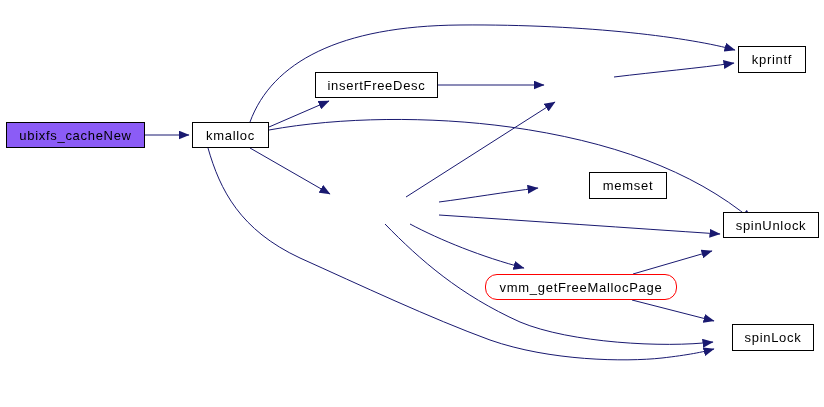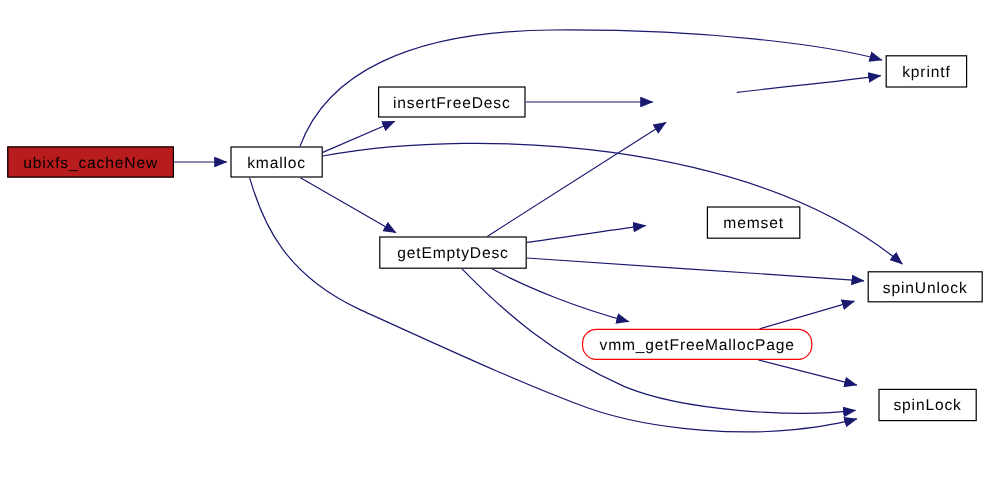--- a/index.html
+++ b/index.html
@@ -18,31 +18,31 @@
     background:#ffffff;
     color:#000000;
     font-size:13px;
     letter-spacing:0.7px;
     display:flex;
     align-items:center;
     justify-content:center;
     white-space:nowrap;
     cursor:pointer;
   }
-  .node.current{background:#b91c1c;cursor:default;}
+  .node.current{background:#8b5cf6;cursor:default;}
   .node.alert{border-color:#ff0000;}
   
   #n-ubixfs    {left:6px;   top:122px; width:139px; height:26px;}
   #n-kmalloc   {left:192px; top:122px; width:77px;  height:26px;}
   #n-insert    {left:315px; top:72px;  width:123px; height:26px;}
   #n-kpanic    {left:547px; top:72px;  width:67px;  height:26px;}
   #n-kprintf   {left:738px; top:46px;  width:68px;  height:27px;}
   #n-getempty  {left:316px; top:197px; width:123px; height:27px;}
   #n-memset    {left:541px; top:172px; width:78px;  height:27px;margin-left:48px;}
-  #n-spinunlock{left:723px; top:226px; width:96px;  height:26px;}
+  #n-spinunlock{left:723px; top:212px; width:96px;  height:26px;}
   #n-vmm       {left:485px; top:274px; width:192px; height:26px;border-radius:12px;}
   #n-spinlock  {left:732px; top:324px; width:82px;  height:27px;}
   .edge{fill:none;stroke:#191970;stroke-width:1;}
 </style>
 </head>
 <body>
 
 <div id="canvas">
 
   <svg id="edges" width="824" height="407" viewBox="0 0 824 407" xmlns="http://www.w3.org/2000/svg">
@@ -70,21 +70,20 @@
 
   <div class="node current" id="n-ubixfs">ubixfs_cacheNew</div>
 
   <div class="node" id="n-insert">insertFreeDesc</div>
 
   <div class="node" id="n-kmalloc">kmalloc</div>
 
 
   <div class="node" id="n-kprintf">kprintf</div>
 
-  <div class="node" id="n-getempty">getEmptyDesc</div>
 
   <div class="node" id="n-memset">memset</div>
 
   <div class="node" id="n-spinunlock">spinUnlock</div>
 
   <div class="node alert" id="n-vmm">vmm_getFreeMallocPage</div>
 
   <div class="node" id="n-spinlock">spinLock</div>
 
 </div>

